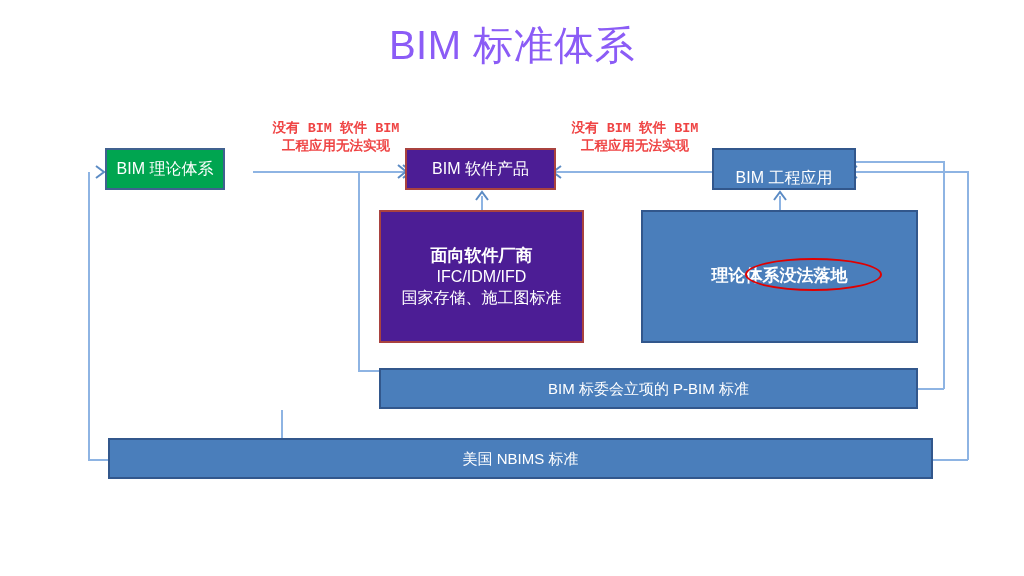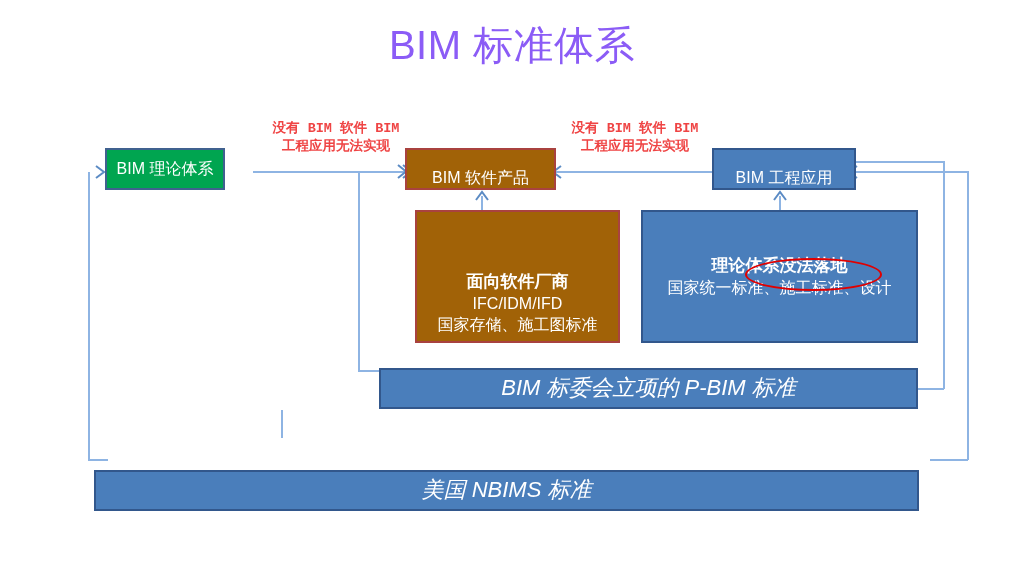--- a/index.html
+++ b/index.html
@@ -38,42 +38,40 @@
     justify-content: center;
     color: #ffffff;
     text-align: center;
     line-height: 1.28;
   }
   .box-green {
     background: #00A550;
     border: 2px solid #40618F;
   }
   .box-red {
-    background: #a16207;
+    background: #4c1d95;
     border: 2px solid #A9423F;
-    justify-content: flex-end;
   }
   .box-blue {
     background: #4A7EBB;
     border: 2px solid #32578C;
   }
   .node-label {
     font-size: 16px;
   }
   .detail-title {
     font-weight: bold;
     font-size: 17px;
     margin-bottom: 1px;
   }
   .detail-line {
     font-size: 16px;
   }
   .band-label {
-    font-size: 22px;
-    font-style: italic;
+    font-size: 15px;
   }
   .redtext {
     position: absolute;
     color: #ef4444;
     font-weight: bold;
     font-size: 13.5px;
     line-height: 1.35;
     text-align: center;
     white-space: nowrap;
     font-family: Liberation Mono, monospace;
@@ -162,34 +160,33 @@
   </div>
 
   <div class="box box-red" style="left:405px; top:148px; width:151px; height:42px;">
     <span class="node-label">BIM 软件产品</span>
   </div>
 
   <div class="box box-blue" style="left:712px; top:148px; width:144px; height:42px;justify-content:flex-end;">
     <span class="node-label">BIM 工程应用</span>
   </div>
 
-  <div class="box box-red" style="left:379px; top:210px; width:205px; height:133px; padding:6px 4px;margin-left:36px;">
+  <div class="box box-red" style="left:379px; top:210px; width:205px; height:133px; padding:6px 4px;">
     <span class="detail-title">面向软件厂商</span>
     <span class="detail-line">IFC/IDM/IFD</span>
     <span class="detail-line">国家存储、施工图标准</span>
   </div>
 
   <div class="box box-blue" style="left:641px; top:210px; width:277px; height:133px; padding:5px 4px;">
     <span class="detail-title">理论体系没法落地</span>
-    <span class="detail-line">国家统一标准、施工标准、设计</span>
   </div>
 
   <div class="ellipse-hl" style="left:745px; top:258px; width:133px; height:29px;"></div>
 
   <div class="box box-blue" style="left:379px; top:368px; width:539px; height:41px;">
     <span class="band-label">BIM 标委会立项的 P-BIM 标准</span>
   </div>
 
-  <div class="box box-blue" style="left:94px; top:438px; width:825px; height:41px;margin-top:32px;">
+  <div class="box box-blue" style="left:108px; top:438px; width:825px; height:41px;">
     <span class="band-label">美国 NBIMS 标准</span>
   </div>
 
 </div>
 
 </body></html>

